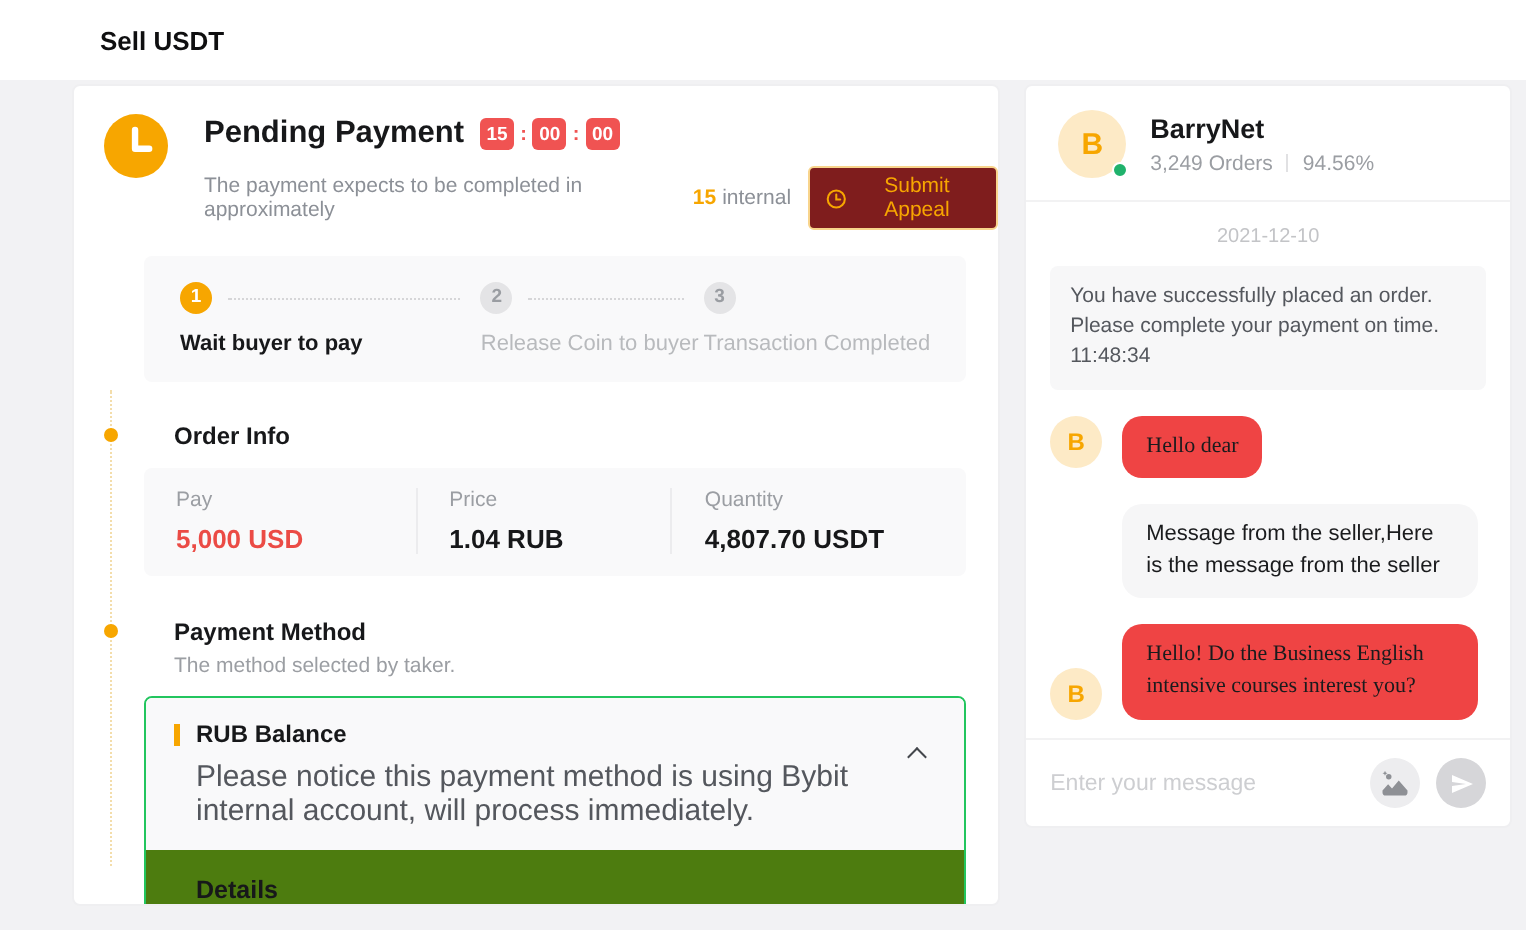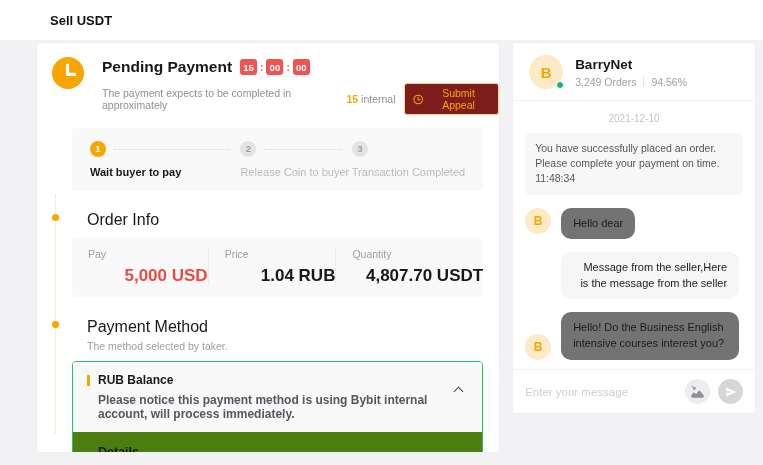--- a/index.html
+++ b/index.html
@@ -44,64 +44,64 @@
   .step-dots { flex:1; border-top:1.5px dotted #d6d6d8; margin:0 10px 0 8px; }
   .step-label { margin-top:9px; font-size:11px; color:#b8babd; }
   .step-label.active { color:#17181a; font-weight:700; }
 
   
   .timeline-line { position:absolute; left:18px; top:152px; height:238px; border-left:1px dotted #f3ddab; }
   .section { display:flex; position:relative; z-index:1; }
   .sec-gutter { width:50px; flex:none; padding-left:15px; padding-top:3px; }
   .bullet { width:7px; height:7px; border-radius:50%; background:#f7a600; display:block; }
   .sec-body { flex:1; padding-right:16px; }
-  .sec-title { font-size:16px; color:#17181a; }
+  .sec-title { font-size:12px; color:#17181a;font-weight:bold; }
   .sec-sub { font-size:10.5px; color:#9b9ea3; margin-top:4px; }
 
   .order-section { margin-top:20px; }
   .info-box { margin:9px 0 0 -15px; background:#f9f9fa; border-radius:4px; display:flex; padding:10px 0 11px; }
   .info-col { padding-left:16px; }
   .info-col.c1 { flex:1.08; }
   .info-col.c2 { flex:1; border-left:1px solid #ececee; }
   .info-col.c3 { flex:1.18; border-left:1px solid #ececee; }
   .info-label { font-size:10.5px; color:#9b9ea3; }
-  .info-value { margin-top:6px; font-size:17px; font-weight:700; color:#17181a;text-align:right; }
+  .info-value { margin-top:6px; font-size:13px; font-weight:700; color:#17181a; }
   .info-value.pay { color:#eb4b45; }
 
   .payment-section { margin-top:21px; }
   .method-card { margin:9px 0 0 -15px; border:1px solid #22c55e; border-radius:4px; overflow:hidden; }
   .method-header { background:#f9f9fa; padding:11px 40px 11px 14px; position:relative; cursor:pointer; }
   .method-name-row { display:flex; align-items:center; }
   .orange-bar { width:3px; height:11px; background:#f7a600; margin-right:8px; flex:none; }
   .method-name { font-size:12px; font-weight:700; }
-  .method-note { font-size:12px; color:#54575d; margin:6px 0 0 11px;font-weight:bold; }
+  .method-note { font-size:15px; color:#54575d; margin:6px 0 0 11px; }
   .chevron-up { position:absolute; right:20px; top:26px; width:7px; height:7px; border-left:1.6px solid #44474c; border-top:1.6px solid #44474c; transform:rotate(45deg); }
   .method-body { background:#4d7c0f; padding:13px 14px 18px 25px; }
   .details-title { font-size:12.5px; font-weight:700; }
 
   
   .chat-header { display:flex; align-items:center; padding:12px 16px 11px; border-bottom:1px solid #f2f2f3; }
   .avatar { position:relative; border-radius:50%; background:#fdeac6; color:#f7a600; font-weight:700; display:flex; align-items:center; justify-content:center; flex:none; }
   .avatar.lg { width:34px; height:34px; font-size:15px; }
   .avatar.sm { width:26px; height:26px; font-size:12px; }
   .online-dot { position:absolute; right:-1px; bottom:0; width:8px; height:8px; border-radius:50%; background:#20b26c; border:1.5px solid #fff; }
   .chat-id { margin-left:12px; }
   .chat-name { font-size:13.5px; font-weight:700; }
   .chat-stats { margin-top:4px; font-size:10.5px; color:#9b9ea3; display:flex; align-items:center; }
   .vdiv { width:1px; height:9px; background:#e1e1e3; margin:0 7px; }
 
   .chat-body { flex:1; padding:8px 12px 0; overflow:hidden; }
   .chat-date { text-align:center; font-size:10px; color:#c3c4c7; margin:4px 0 9px; }
   .sys-msg { background:#f7f7f8; border-radius:4px; padding:8px 10px; font-size:10.5px; color:#54575d; line-height:1.45; }
   .msg-row { display:flex; margin-top:13px; align-items:flex-start; }
   .msg-row.bottom { align-items:flex-end; }
-  .msg-row.indent { padding-left:36px;text-align:right; }
+  .msg-row.indent { padding-left:36px; }
   .msg-row .avatar { margin-right:10px; }
   .bubble { font-size:11px; line-height:1.42; color:#1a1b1d; padding:8px 12px; border-radius:10px; max-width:178px; }
-  .bubble.orange { background:#737373; }
+  .bubble.orange { background:#ef4444;font-family:Liberation Serif, serif; }
   .bubble.gray { background:#f6f6f7; }
 
   .chat-input-row { border-top:1px solid #f2f2f3; padding:9px 12px; display:flex; align-items:center; gap:8px; }
   .chat-input { flex:1; border:none; outline:none; font-family:inherit; font-size:11.5px; color:#33363b; min-width:0; }
   .chat-input::placeholder { color:#cdced1; }
   .icon-btn { width:25px; height:25px; border-radius:50%; border:none; display:flex; align-items:center; justify-content:center; cursor:pointer; flex:none; background:#ededef; }
   .icon-btn.send { background:#d6d6d9; }
 </style>
 </head>
 <body>

